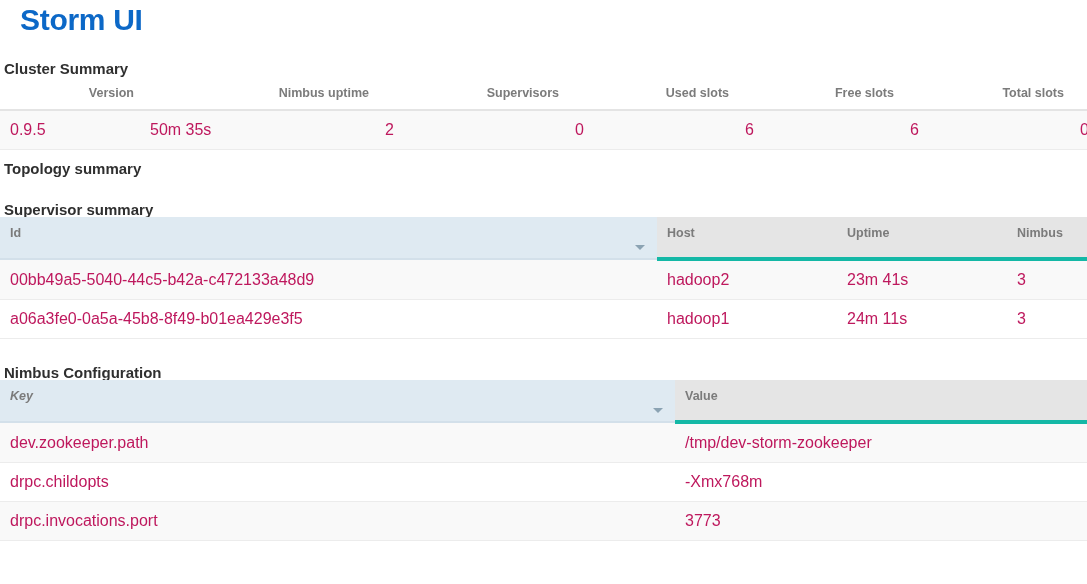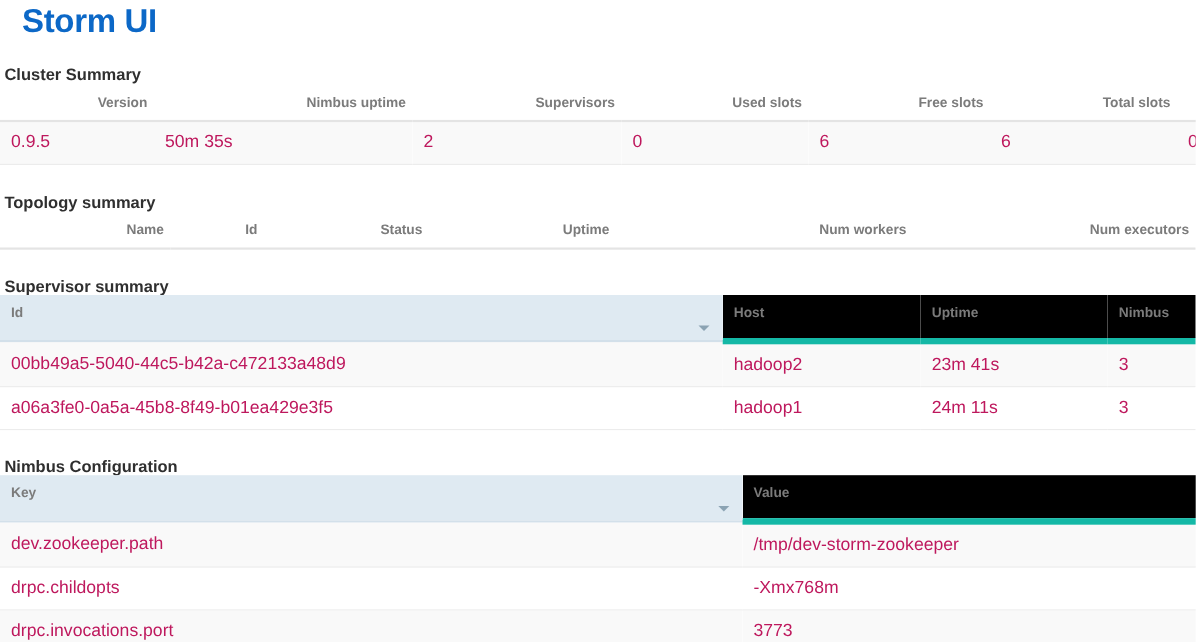--- a/index.html
+++ b/index.html
@@ -28,21 +28,21 @@
 
   
   .section-title {
     font-size: 15px;
     font-weight: bold;
     color: #2f2f2f;
     line-height: 1;
     padding-left: 4px;
   }
   .h-cluster   { margin-top: 26px; }
-  .h-topology  { margin-top: 27px; }
+  .h-topology  { margin-top: 11px; }
   .h-supervisor{ margin-top: 26px; }
   .h-nimbus    { margin-top: 26px; }
 
   
   table {
     width: 1087px;
     border-collapse: collapse;
     table-layout: fixed;
     font-size: 12.5px;
   }
@@ -71,22 +71,22 @@
   }
   .plain td {
     padding: 10px 6px 10px 10px;
     border-bottom: 1px solid #ececec;
   }
   .plain tbody tr:nth-child(odd) td { background: #f9f9f9; }
 
   
   .dt th {
     padding: 9px 6px 9px 10px;
-    border-bottom: 6px solid #14b8a6;
-    background: #000000;
+    border-bottom: 4px solid #14b8a6;
+    background: #e5e5e5;
     height: 42px;
     position: relative;
   }
   .dt th.sorted {
     background: #dfeaf2;
     border-bottom: 2px solid #d3e0ea;
   }
   .dt th.sorted .sort-arrow {
     position: absolute;
     right: 12px;
@@ -118,21 +118,21 @@
   .t-status    { width: 150px; }
   .t-uptime    { width: 170px; }
   .t-workers   { width: 270px; }
   .t-execs     { width: 257px; }
 
   .s-id        { width: 657px; }
   .s-host      { width: 180px; }
   .s-uptime    { width: 170px; }
   .s-slots     { width: 80px; }
 
-  .n-key       { width: 675px; }
+  .n-key       { width: 675px; font-style: italic; }
   .n-value     { width: 477px; }
 </style>
 </head>
 <body>
 
 <div class="page">
 
   <div class="brand">Storm UI</div>
 
   <div class="section-title h-cluster">Cluster Summary</div>
@@ -155,33 +155,20 @@
         <td>2</td>
         <td>0</td>
         <td>6</td>
         <td>6</td>
         <td>0</td>
       </tr>
     </tbody>
   </table>
 
   <div class="section-title h-topology">Topology summary</div>
-  <table class="plain">
-    <thead>
-      <tr>
-        <th class="t-name">Name</th>
-        <th class="t-id">Id</th>
-        <th class="t-status">Status</th>
-        <th class="t-uptime">Uptime</th>
-        <th class="t-workers">Num workers</th>
-        <th class="t-execs">Num executors</th>
-      </tr>
-    </thead>
-    <tbody></tbody>
-  </table>
 
   <div class="section-title h-supervisor">Supervisor summary</div>
   <table class="dt">
     <thead>
       <tr>
         <th class="s-id sorted">
           <span>Id</span>
           <span class="sort-arrow"></span>
         </th>
         <th class="s-host">Host</th>

